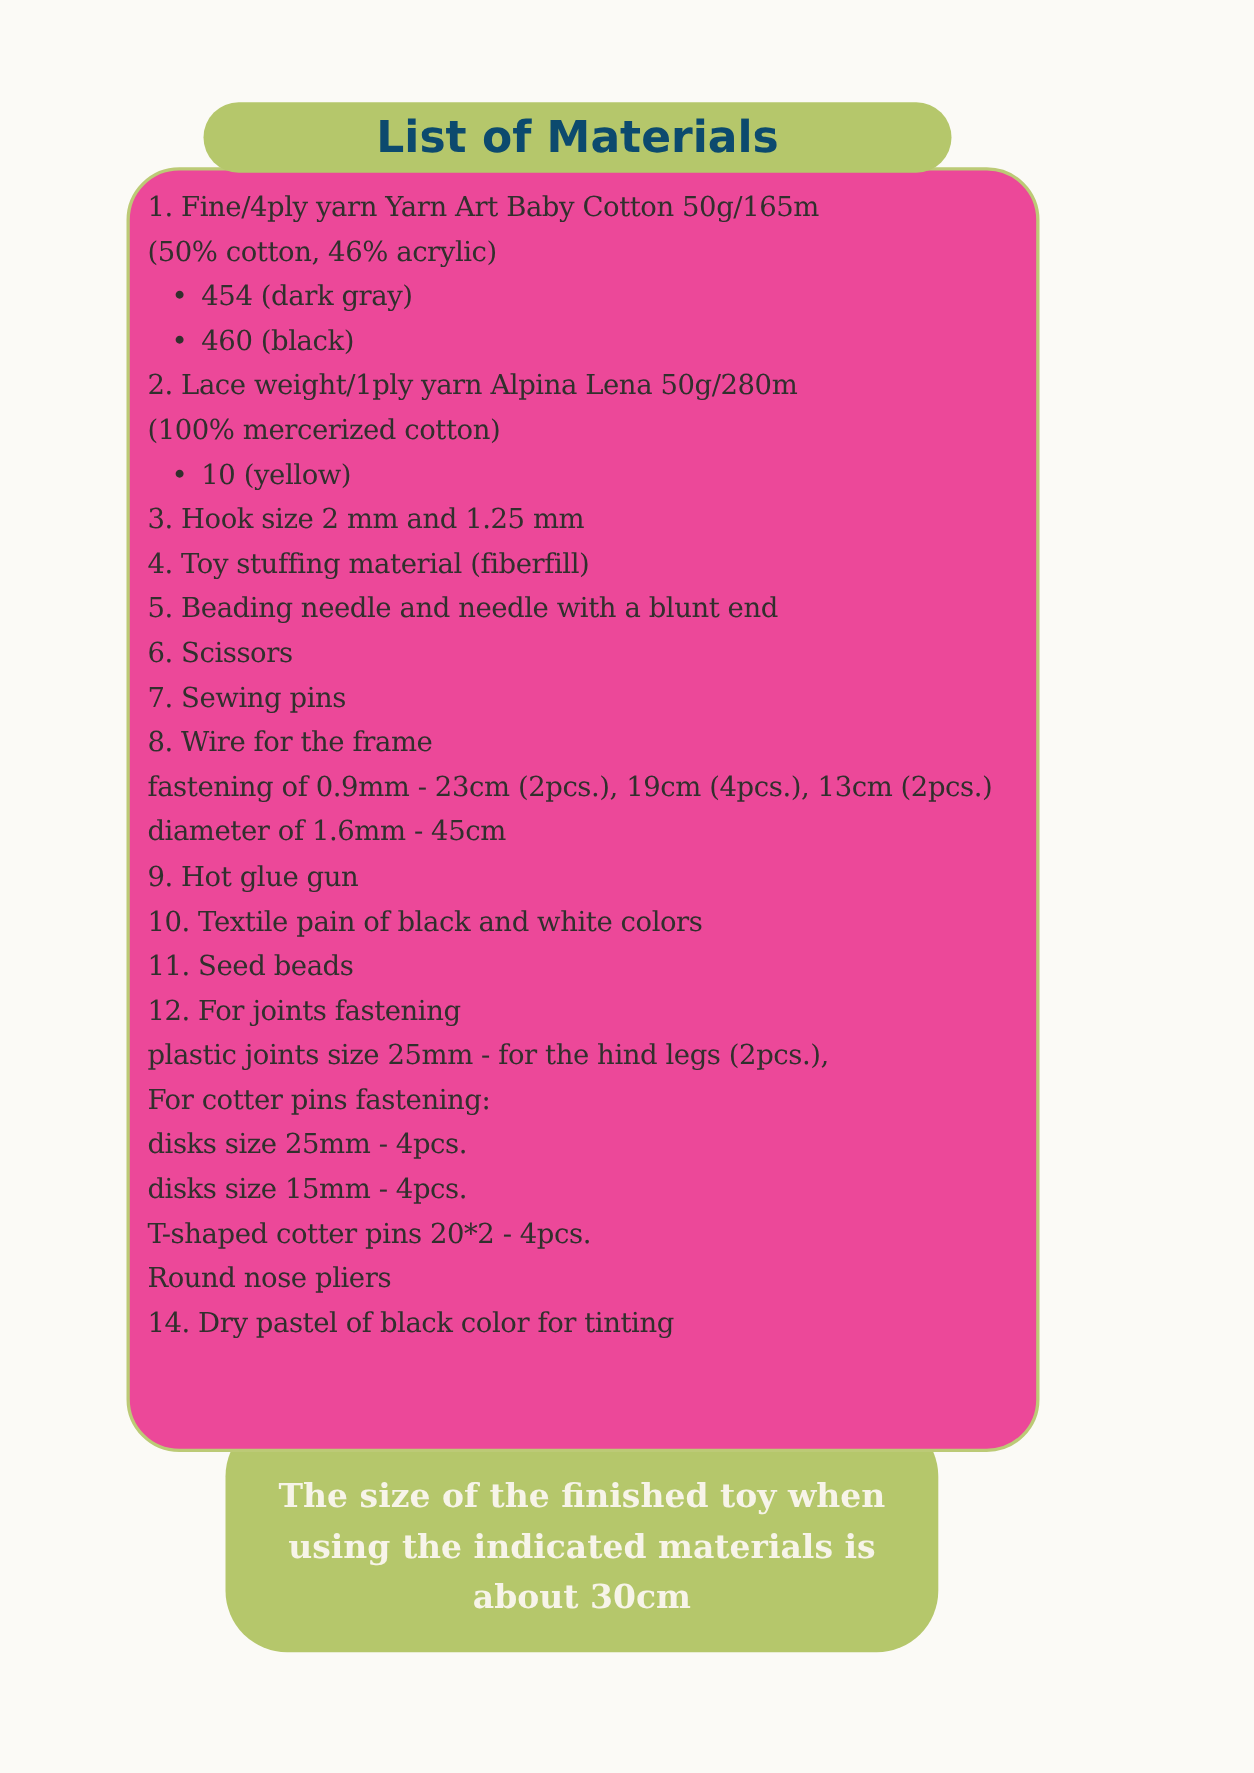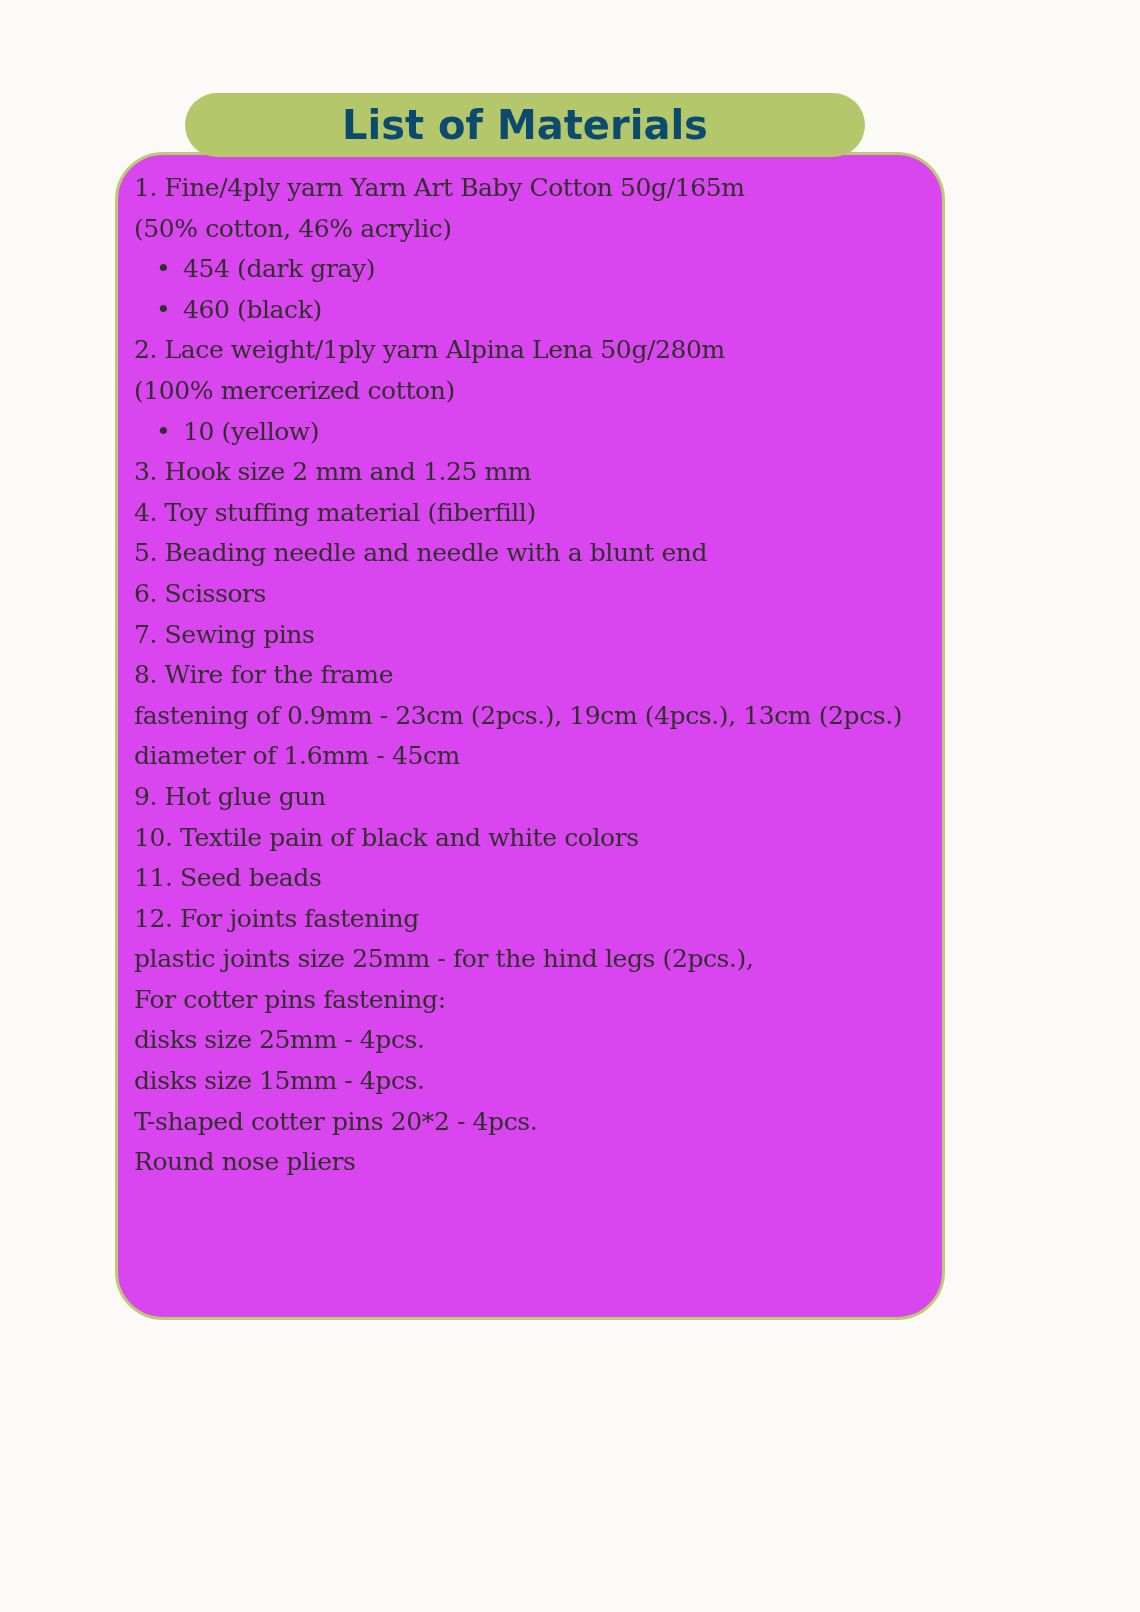--- a/index.html
+++ b/index.html
@@ -31,21 +31,21 @@
     letter-spacing: 0px;
     color: #0c4a6e;
   }
   .materials-box {
     position: absolute;
     left: 115px;
     top: 152px;
     width: 830px;
     height: 1168px;
     box-sizing: border-box;
-    background: #d946ef;
+    background: #ec4899;
     border: 3px solid #bcca76;
     border-radius: 48px;
     z-index: 2;
   }
   .materials-list {
     padding: 13px 2px 0 16px;
   }
   .line {
     font-size: 25px;
     letter-spacing: -0.4px;
@@ -113,17 +113,21 @@
         <div class="line">9. Hot glue gun</div>
         <div class="line">10. Textile pain of black and white colors</div>
         <div class="line">11. Seed beads</div>
         <div class="line">12. For joints fastening</div>
         <div class="line">plastic joints size 25mm - for the hind legs (2pcs.),</div>
         <div class="line">For cotter pins fastening:</div>
         <div class="line">disks size 25mm - 4pcs.</div>
         <div class="line">disks size 15mm - 4pcs.</div>
         <div class="line">T-shaped cotter pins 20*2 - 4pcs.</div>
         <div class="line">Round nose pliers</div>
+        <div class="line">14. Dry pastel of black color for tinting</div>
       </div>
   </div>
 
+  <div class="footer-banner">
+    <div class="note">The size of the finished toy when using the indicated materials is about 30cm</div>
+  </div>
 
 </div>
 
 </body></html>

